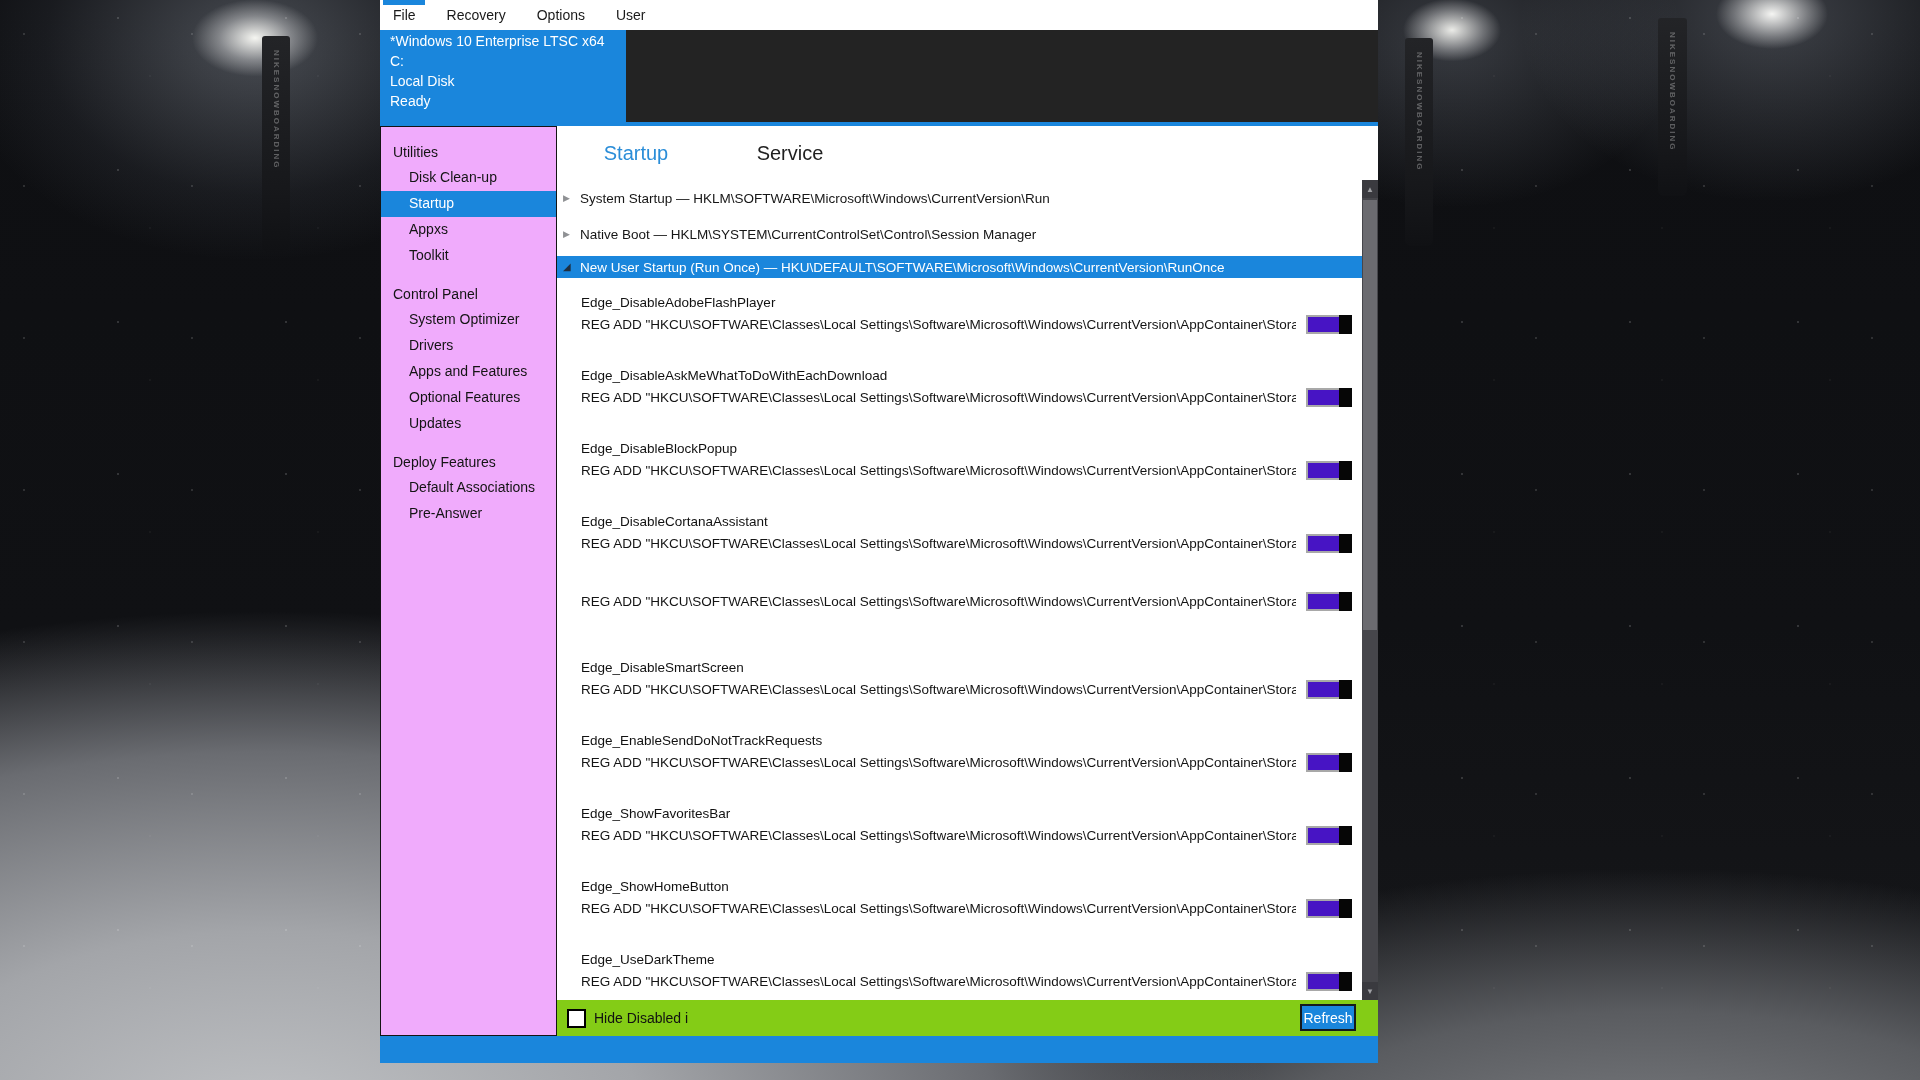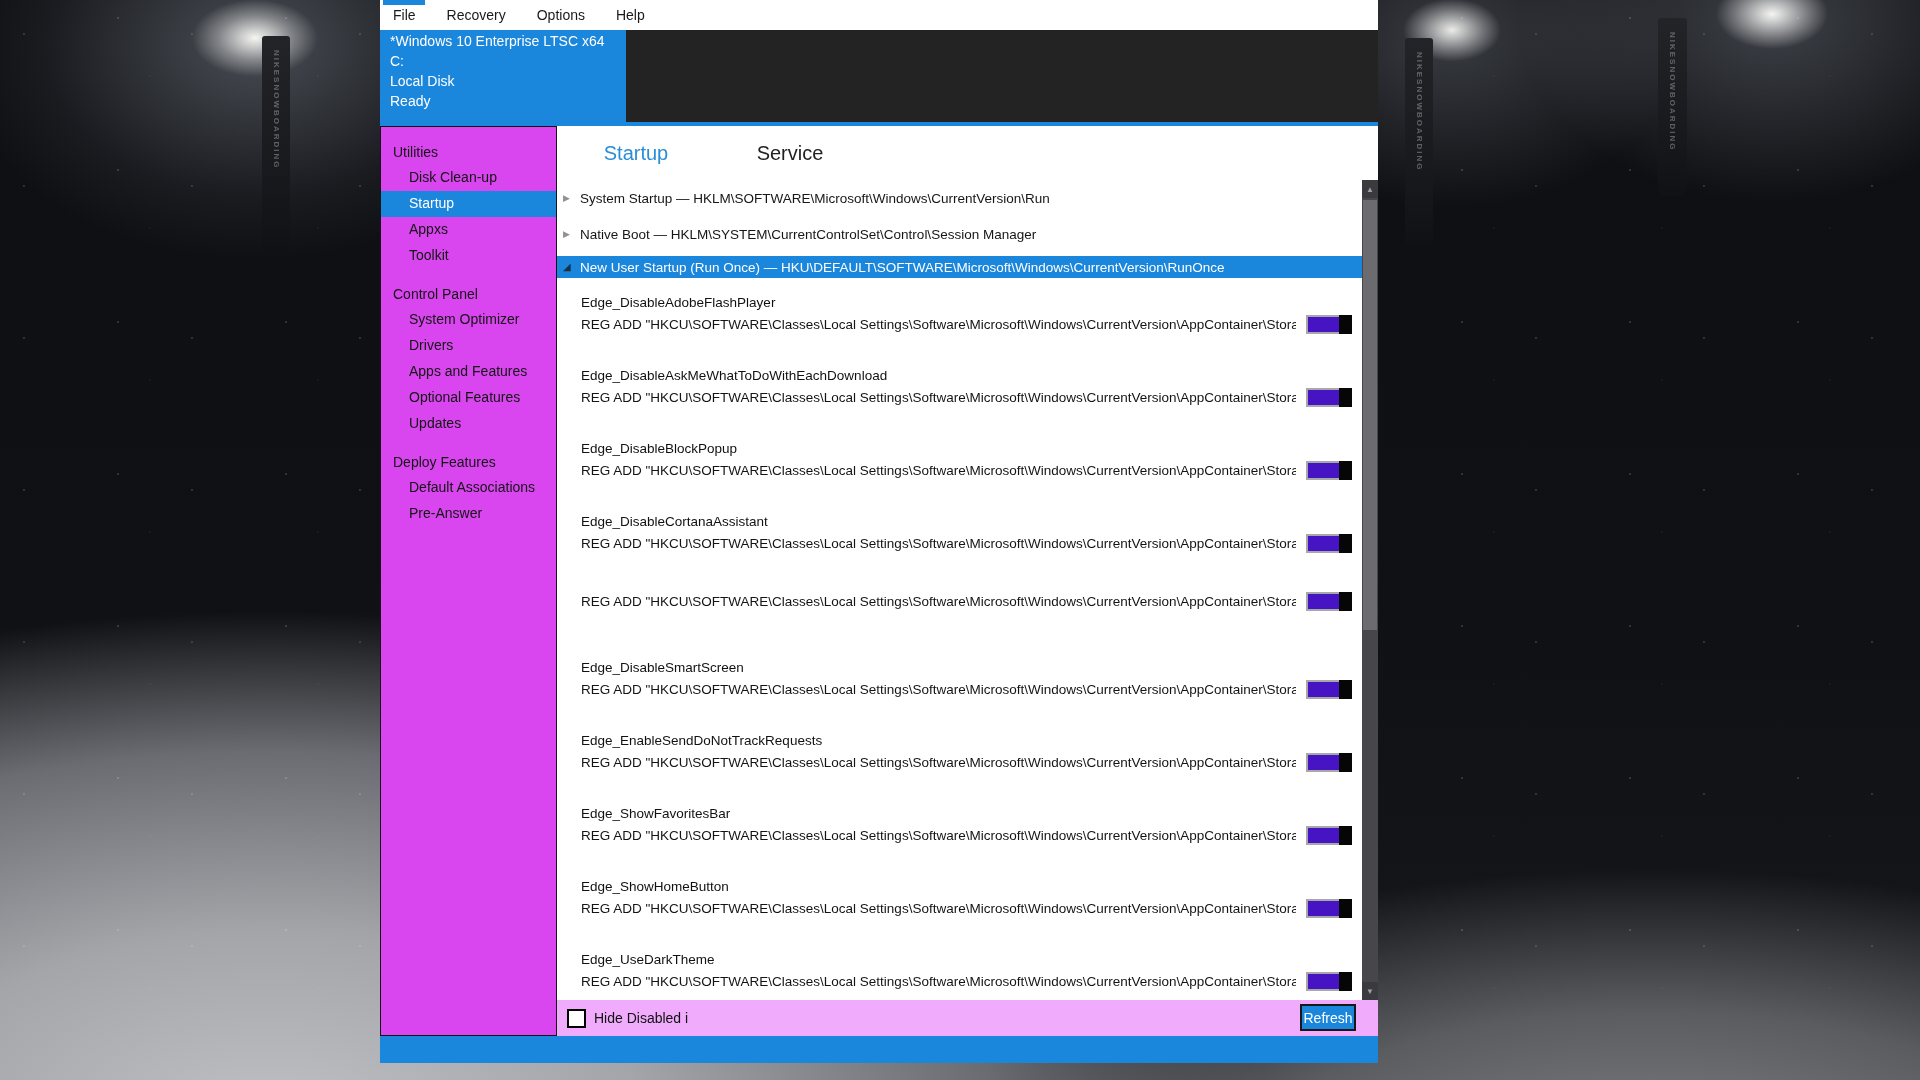--- a/index.html
+++ b/index.html
@@ -46,21 +46,21 @@
   .menubar{height:30px;background:#ffffff;display:flex;align-items:center;padding-left:2px;flex:none;gap:9px;}
   .menu-item{padding:0 11px;font-size:14px;color:#1a1a1a;cursor:default;}
 
   .header{display:flex;height:92px;flex:none;}
   .info{width:246px;background:#1a86dc;color:#fff;padding:1px 0 0 10px;box-sizing:border-box;}
   .info div{font-size:14px;line-height:20px;}
   .header-dark{flex:1;background:#232323;}
   .accent-line{height:4px;background:#1a86dc;flex:none;}
 
   .main{display:flex;height:910px;flex:none;}
-  .sidebar{width:177px;background:#d946ef;border:1px solid #141414;box-sizing:border-box;
+  .sidebar{width:177px;background:#f0abfc;border:1px solid #141414;box-sizing:border-box;
     padding-top:12px;flex:none;}
   .sec-header{font-size:14px;color:#141414;padding:5px 0 5px 12px;height:26px;box-sizing:border-box;margin-top:12px;}
   .sidebar > .sec-header:first-child{margin-top:0;}
   .side-item{font-size:14px;color:#141414;padding:4px 0 4px 28px;height:26px;box-sizing:border-box;cursor:default;}
   .side-item.active{background:#1a86dc;color:#fff;}
 
   .content{flex:1;display:flex;flex-direction:column;background:#fff;min-width:0;}
   .tabs{height:54px;display:flex;align-items:center;padding-left:2px;flex:none;}
   .tab{width:154px;text-align:center;font-size:20px;color:#1f1f1f;cursor:default;}
   .tab.active{color:#2a8dd8;}
@@ -82,21 +82,21 @@
     position:relative;margin-right:10px;cursor:default;}
   .toggle .knob{position:absolute;right:0;top:-2px;width:13px;height:19px;background:#060606;}
 
   .scrollbar{position:absolute;right:0;top:0;bottom:0;width:16px;background:#46464b;}
   .sb-btn{position:absolute;left:0;right:0;height:18px;background:#3a3a3f;color:#9fa0a4;
     font-size:8px;display:flex;align-items:center;justify-content:center;cursor:default;}
   .sb-btn.up{top:0;}
   .sb-btn.down{bottom:0;}
   .sb-thumb{position:absolute;left:1px;right:1px;top:20px;height:430px;background:#6b6b70;cursor:default;}
 
-  .bottombar{height:36px;background:#f0abfc;display:flex;align-items:center;position:relative;flex:none;}
+  .bottombar{height:36px;background:#84cc16;display:flex;align-items:center;position:relative;flex:none;}
   .checkbox{width:15px;height:15px;border:2px solid #000;background:#fff;margin-left:10px;flex:none;cursor:default;}
   .cb-label{margin-left:8px;font-size:14px;color:#111;}
   .refresh{position:absolute;right:22px;top:4px;width:56px;height:27px;background:#1a86dc;
     border:2px solid #16191c;box-sizing:border-box;color:#fff;font-size:14px;
     display:flex;align-items:center;justify-content:center;cursor:default;}
   .bottom-strip{height:27px;background:#1a86dc;flex:none;}
 </style>
 </head>
 <body>
 
@@ -112,21 +112,21 @@
     </div>
 </div>
 
 <div class="window">
   <div class="accent-sliver"></div>
 
   <div class="menubar">
       <div class="menu-item">File</div>
       <div class="menu-item">Recovery</div>
       <div class="menu-item">Options</div>
-      <div class="menu-item">Help</div>
+      <div class="menu-item">User</div>
     </div>
 
   <div class="header">
     <div class="info">
         <div>*Windows 10 Enterprise LTSC x64</div>
         <div>C:</div>
         <div>Local Disk</div>
         <div>Ready</div>
       </div>
     <div class="header-dark"></div>

